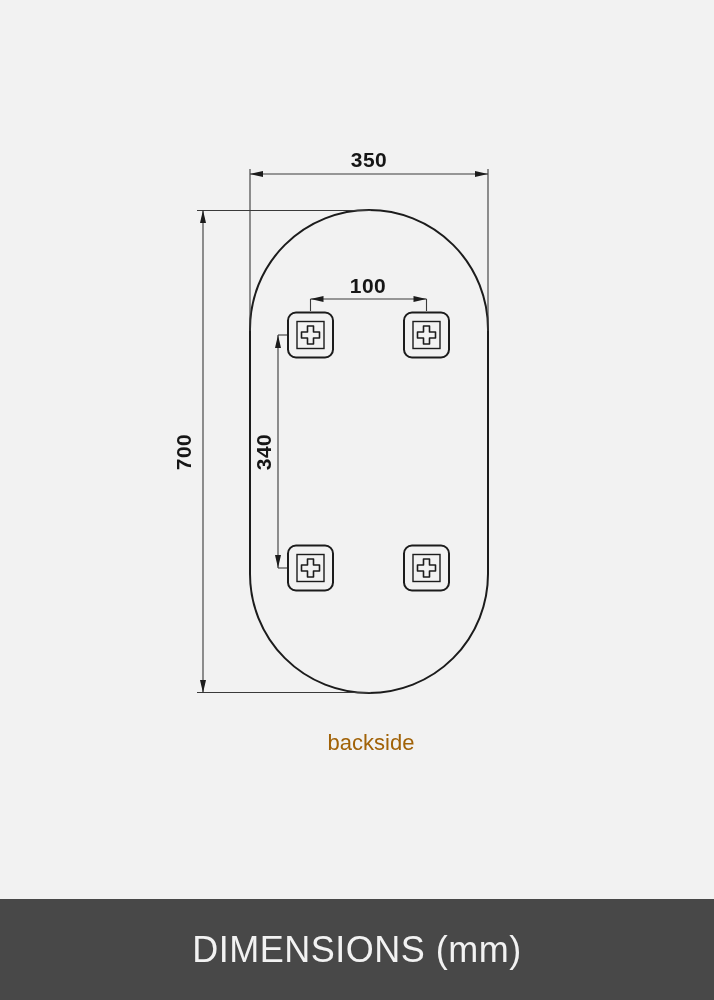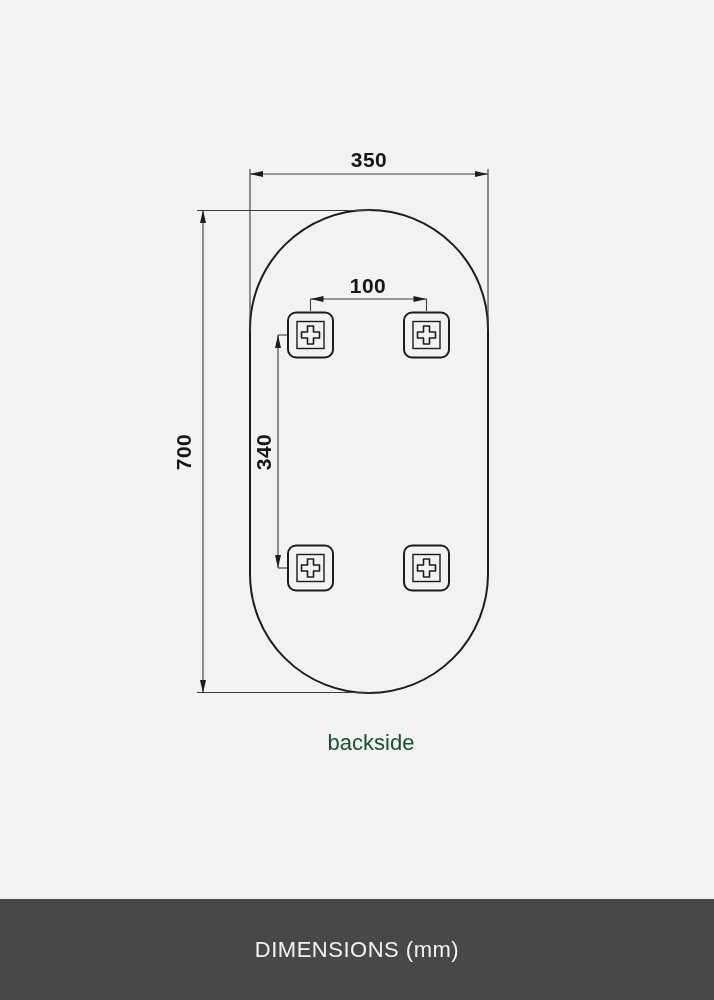--- a/index.html
+++ b/index.html
@@ -37,36 +37,36 @@
     white-space: nowrap;
   }
   .dim-label.vertical {
     transform: translate(-50%, -50%) rotate(-90deg);
   }
   .caption {
     position: absolute;
     transform: translate(-50%, -50%);
     font-size: 22px;
     font-weight: 400;
-    color: #14532d;
+    color: #a16207;
     white-space: nowrap;
   }
   .footer {
     position: absolute;
     left: 0;
     top: 899px;
     width: 714px;
     height: 101px;
     background: #484848;
     display: flex;
     align-items: center;
     justify-content: center;
   }
   .footer-title {
-    font-size: 22px;
+    font-size: 36px;
     font-weight: 400;
     letter-spacing: 0.5px;
     color: #f2f2f2;
     white-space: nowrap;
   }
   
   #label-width    { left: 369px; top: 160px; }
   #label-holes-x  { left: 368px; top: 286px; }
   #label-height   { left: 184px; top: 452px; }
   #label-holes-y  { left: 264px; top: 452px; }

